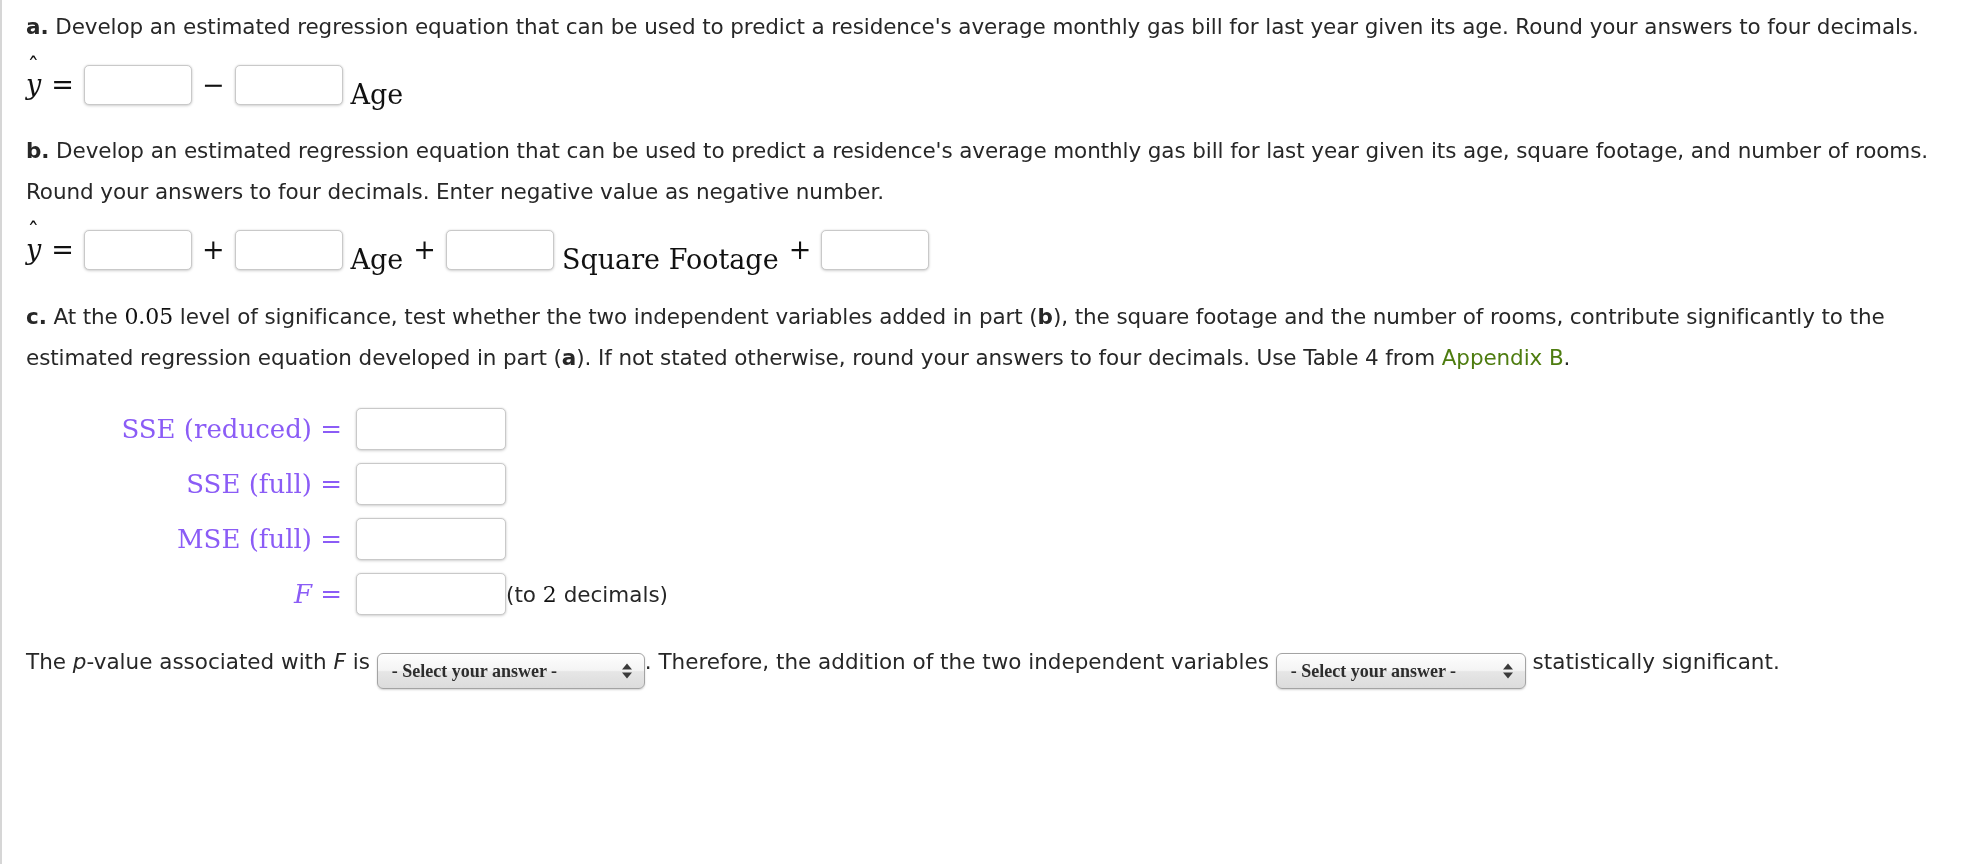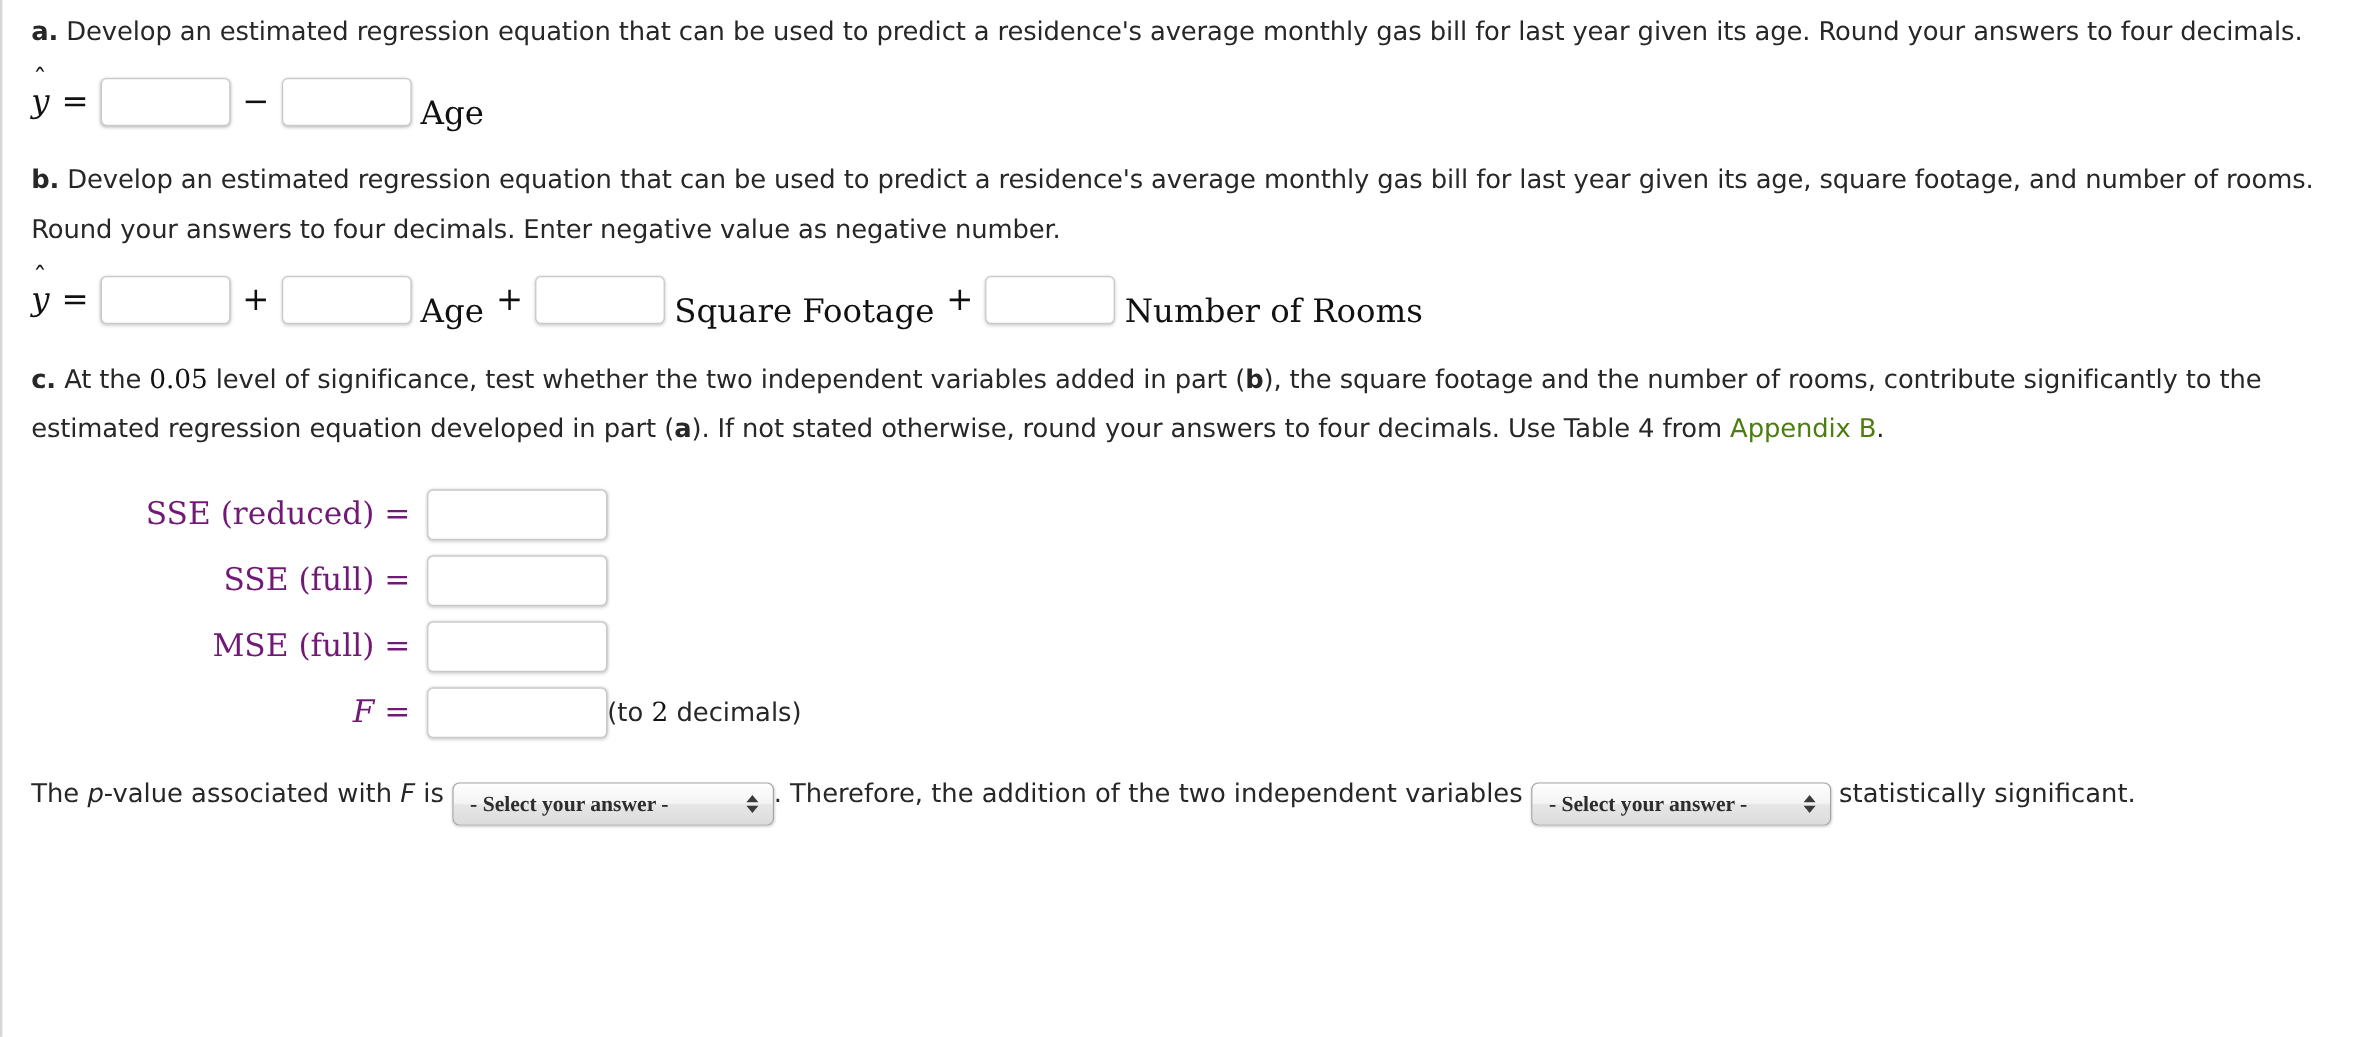--- a/index.html
+++ b/index.html
@@ -116,21 +116,21 @@
     align-items: center;
     margin-bottom: 13px;
     white-space: nowrap;
   }
   .stat-label {
     width: 316px;
     text-align: right;
     padding-right: 14px;
     font-family: "DejaVu Serif", "Liberation Serif", serif;
     font-size: 26px;
-    color: #701a75;
+    color: #8b5cf6;
     line-height: 1;
   }
   .stat-note {
     font-size: 21.5px;
     color: #272727;
   }
   
   .final-para {
     margin-top: 26px;
     font-size: 21.5px;
@@ -208,21 +208,20 @@
       <span class="eq-op">=</span>
       <input class="tbox small" type="text" value="" style="">
       <span class="eq-op">+</span>
       <input class="tbox small" type="text" value="" style="">
       <span class="eq-term">Age</span>
       <span class="eq-op">+</span>
       <input class="tbox small" type="text" value="" style="">
       <span class="eq-term">Square Footage</span>
       <span class="eq-op">+</span>
       <input class="tbox small" type="text" value="" style="">
-      <span class="eq-term">Number of Rooms</span>
     </div>
 
     <p class="para c-part"><span class="lbl">c.</span> <span>At the </span><span class="mjs-sm">0.05</span><span> level of significance, test whether the two independent variables added in part (</span><span class="lbl">b</span><span>), the square footage and the number of rooms, contribute significantly to the estimated regression equation developed in part (</span><span class="lbl">a</span><span>). If not stated otherwise, round your answers to four decimals. Use Table 4 from </span><a class="applink" href="#">Appendix B</a><span>.</span></p>
 
     <div class="stats-block">
 
       <div class="stat-row">
         <span class="stat-label">SSE (reduced) =</span>
         <input class="tbox wide" type="text" value="" style="">
       </div>

